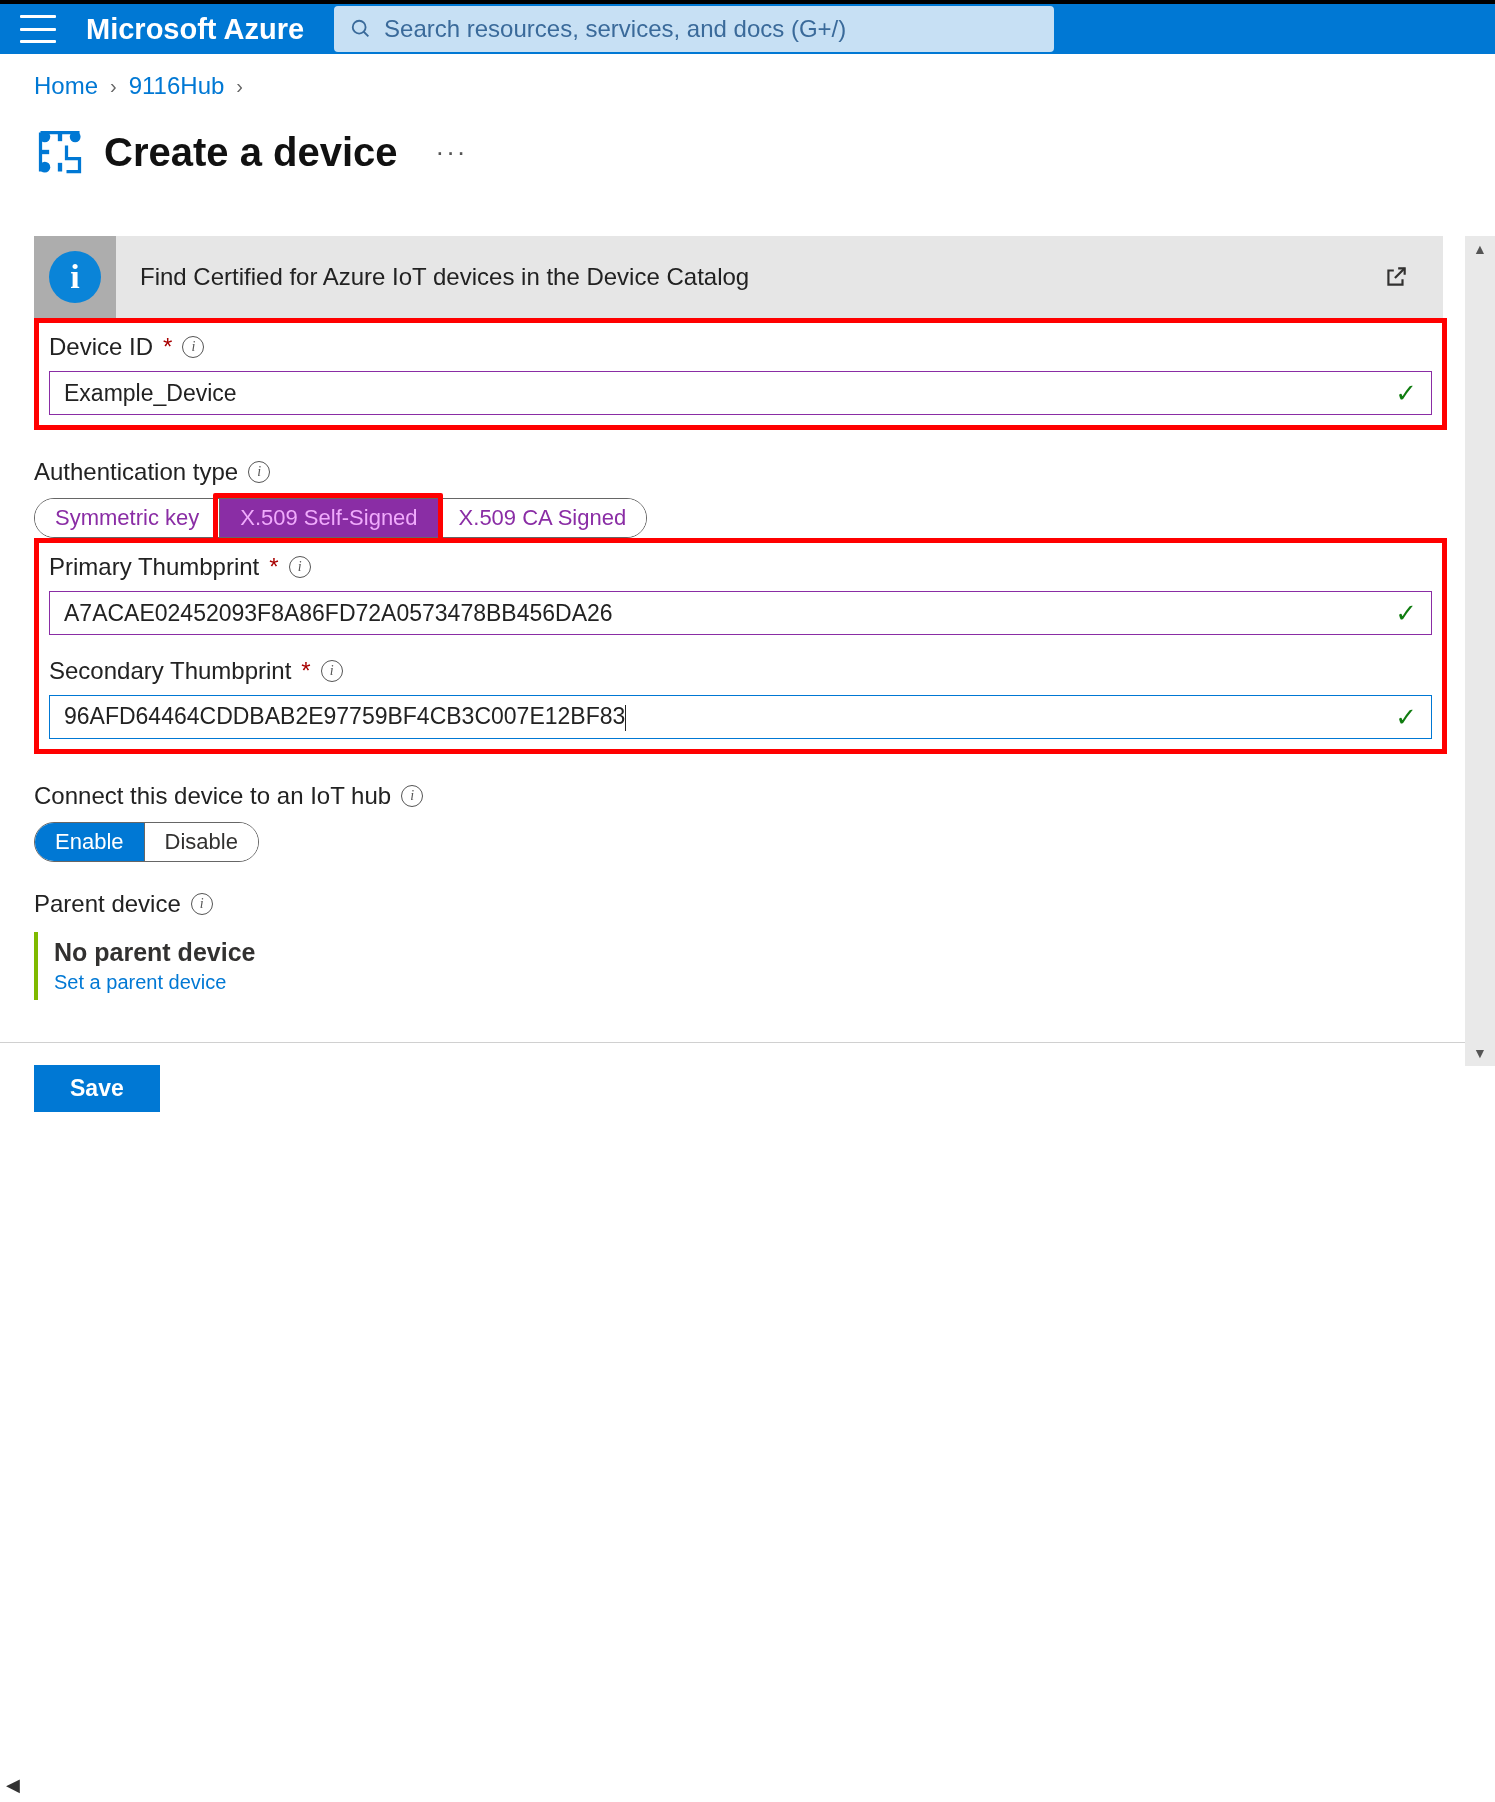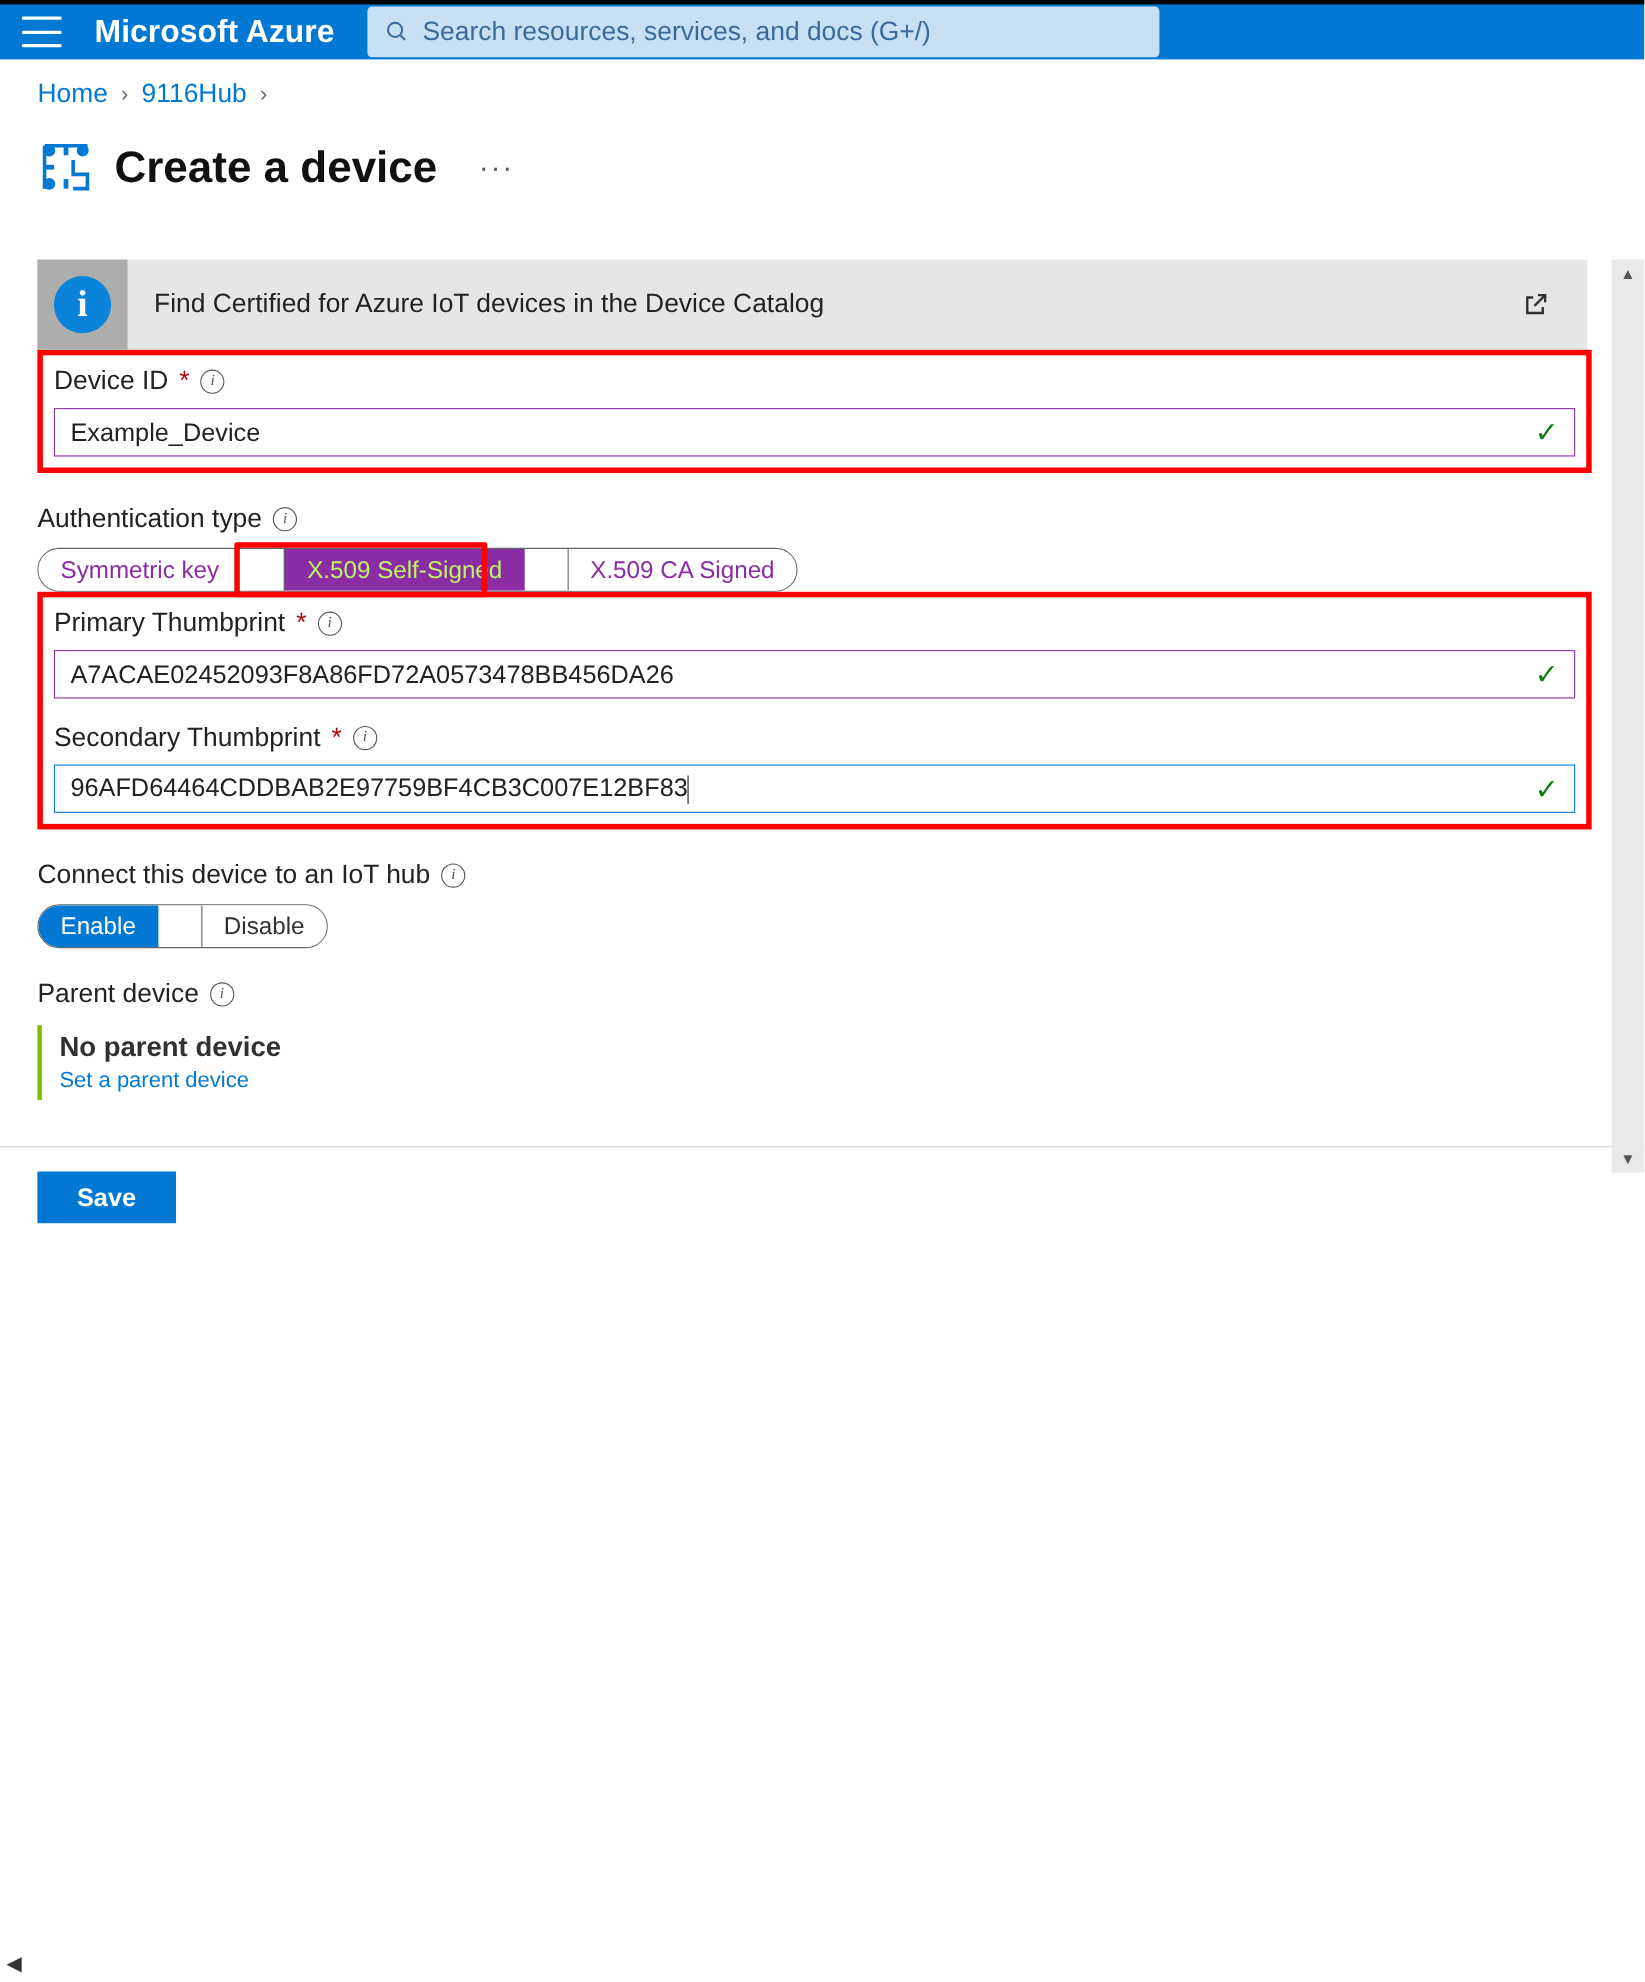--- a/index.html
+++ b/index.html
@@ -52,24 +52,24 @@
   .check { color: #107c10; font-size: 26px; }
   .cursor { display:inline-block; width:1px; height:26px; background:#222; vertical-align:middle; }
 
   
   .hl { border: 5px solid #ff0000; padding: 10px; }
   .hl .field { margin-top: 0; }
   .hl .field + .field { margin-top: 22px; }
 
   
   .pill-row { margin-top: 12px; display: flex; align-items: center; }
-  .pill-group { display: inline-flex; border: 1.5px solid #666; border-radius: 22px; overflow: hidden; height: 40px; gap: 39px; }
+  .pill-group { display: inline-flex; border: 1.5px solid #666; border-radius: 22px; overflow: hidden; height: 40px; }
   .pill { padding: 0 20px; display: flex; align-items: center; font-size: 22px; color: #8a2da5; cursor: pointer; background:#fff; }
   .pill.sep { border-left: 1.5px solid #666; }
-  .pill.selected { background: #8a2da5; color: #bef264; }
+  .pill.selected { background: #8a2da5; color: #f0abfc; }
   .pill.selected-blue { background: #0078d4; color: #fff; }
   .pill.gray { color: #323130; }
 
   
   .auth-wrap { position: relative; display:inline-block; }
   .red-pill-hl { position:absolute; border:5px solid #ff0000; border-radius:2px; pointer-events:none; }
 
   
   .parent-box { margin-top: 14px; border-left: 4px solid #7fba00; padding: 6px 0 6px 16px; }
   .parent-title { font-weight: 700; font-size: 25px; }

